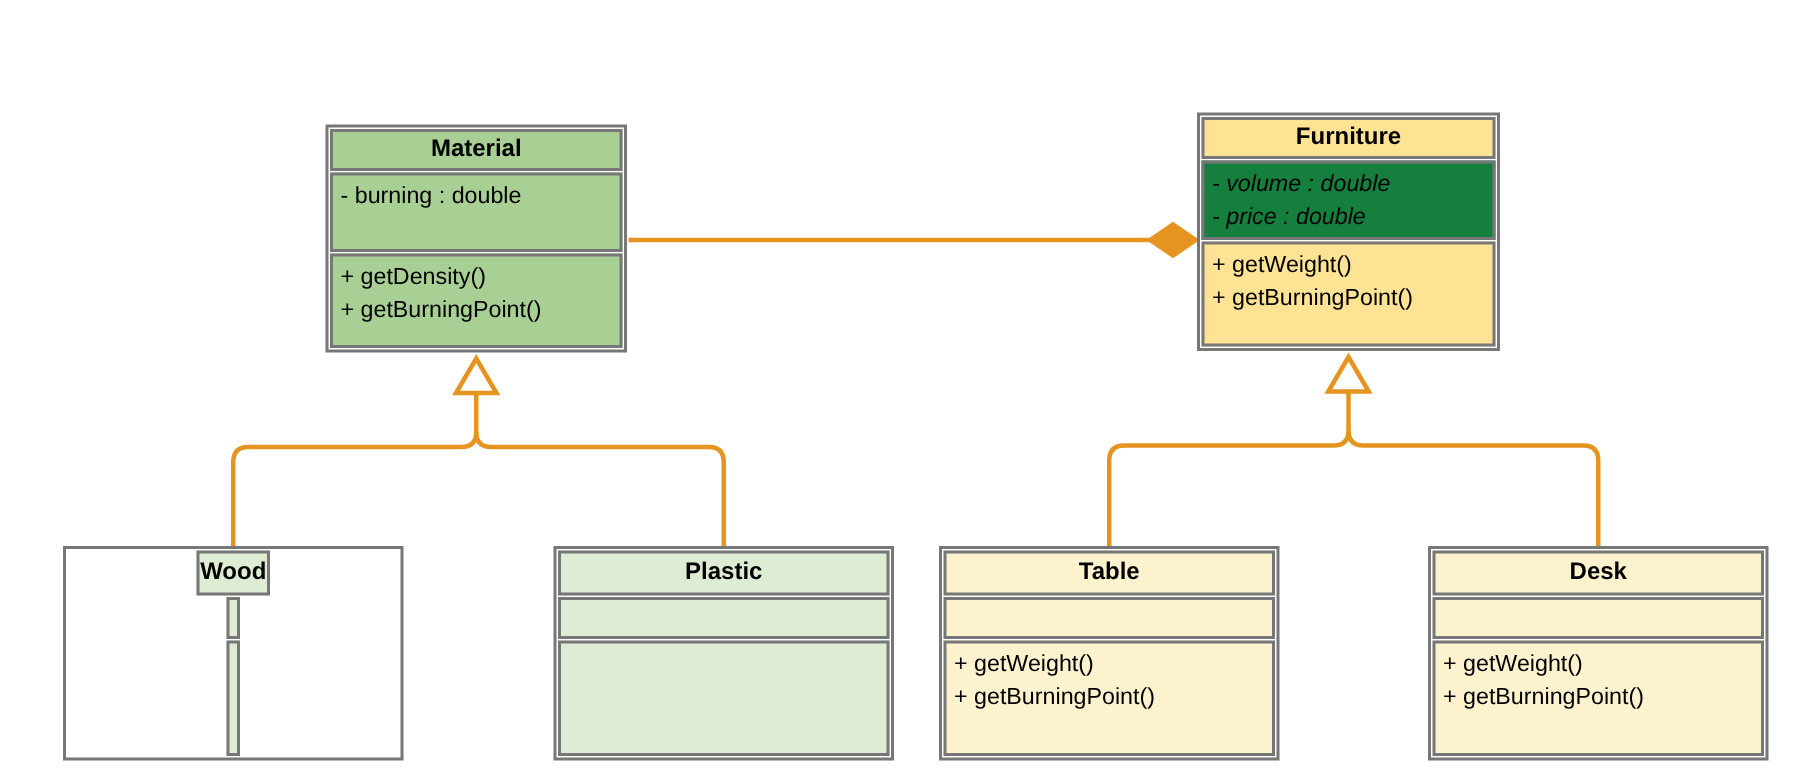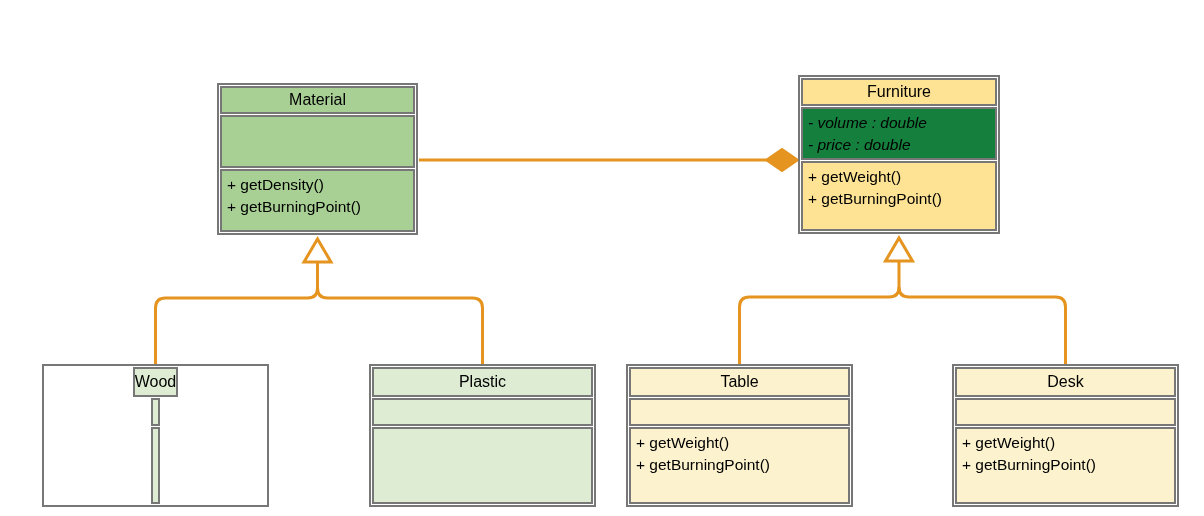--- a/index.html
+++ b/index.html
@@ -24,21 +24,21 @@
   }
   .cmp {
     border: 2px solid var(--border);
     flex: 0 0 auto;
     overflow: hidden;
   }
   .cmp.title {
     display: flex;
     align-items: center;
     justify-content: center;
-    font-weight: normal;
+    font-weight: bold;
     font-size: 16px;
     color: #000;
   }
   .cmp.members {
     font-size: 15.5px;
     line-height: 22px;
     color: #000;
     padding: 3px 0 0 5px;
   }
   .cmp.fill { flex: 1 1 auto; }
@@ -66,20 +66,21 @@
       <path class="edge" d="M 899 262 V 287"></path>
       <path class="edge" d="M 899 287 Q 899 297 889 297 H 749.5 Q 739.5 297 739.5 307 V 364"></path>
       <path class="edge" d="M 899 287 Q 899 297 909 297 H 1055.5 Q 1065.5 297 1065.5 307 V 364"></path>
       <polygon class="arrowhead" points="899,238 885.5,261 912.5,261"></polygon>
     </g>
   </svg>
 
   <div class="uml-class" style="left:217px; top:83px; width:201px; height:152px;">
     <div class="cmp title" style="height: 28px; background-color: rgb(168, 208, 149);">Material</div>
     <div class="cmp members" style="height: 53px; background-color: rgb(168, 208, 149);">
+      <div>- burning : double</div>
     </div>
     <div class="cmp members fill" style="background-color: rgb(168, 208, 149);">
       <div>+ getDensity()</div>
       <div>+ getBurningPoint()</div>
     </div>
   </div>
 
   <div class="uml-class" style="left:798px; top:75px; width:202px; height:159px;">
     <div class="cmp title" style="height: 28px; background-color: rgb(255, 227, 148);">Furniture</div>
     <div class="cmp members" style="height: 53px; background-color: #15803d; font-style: italic;">

